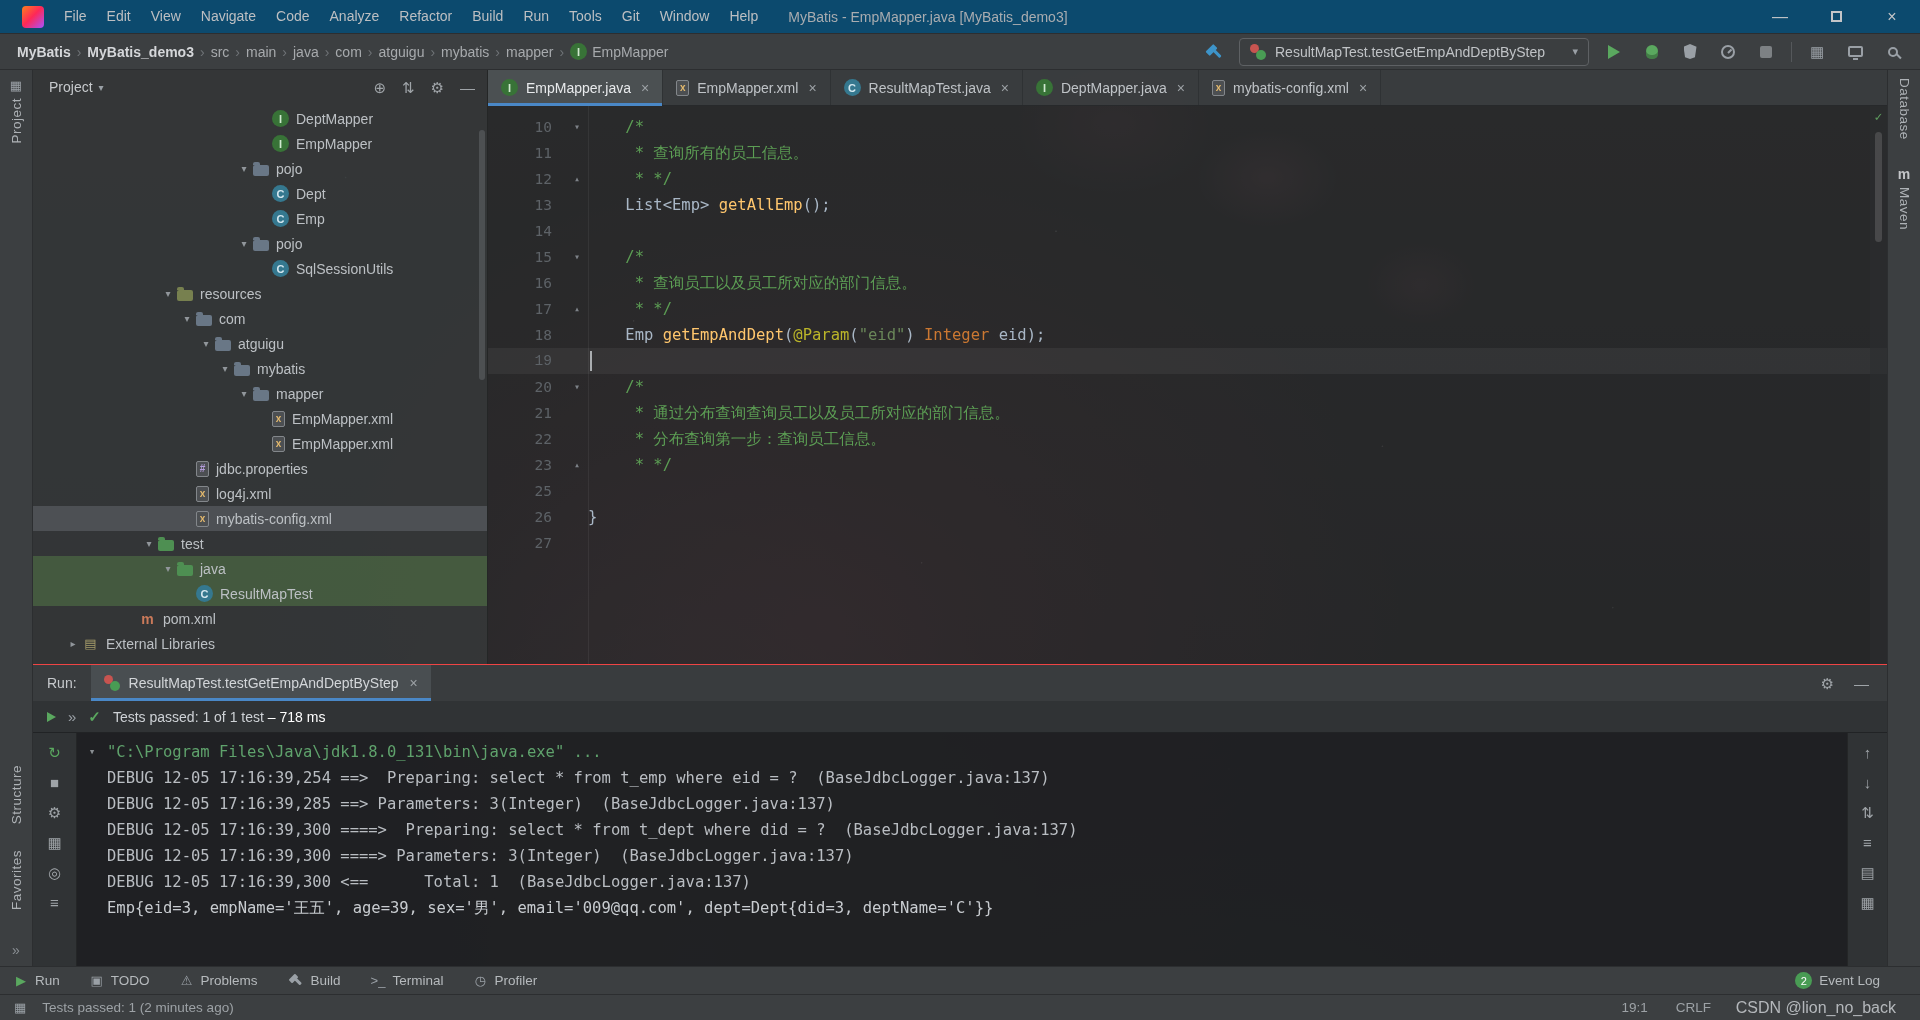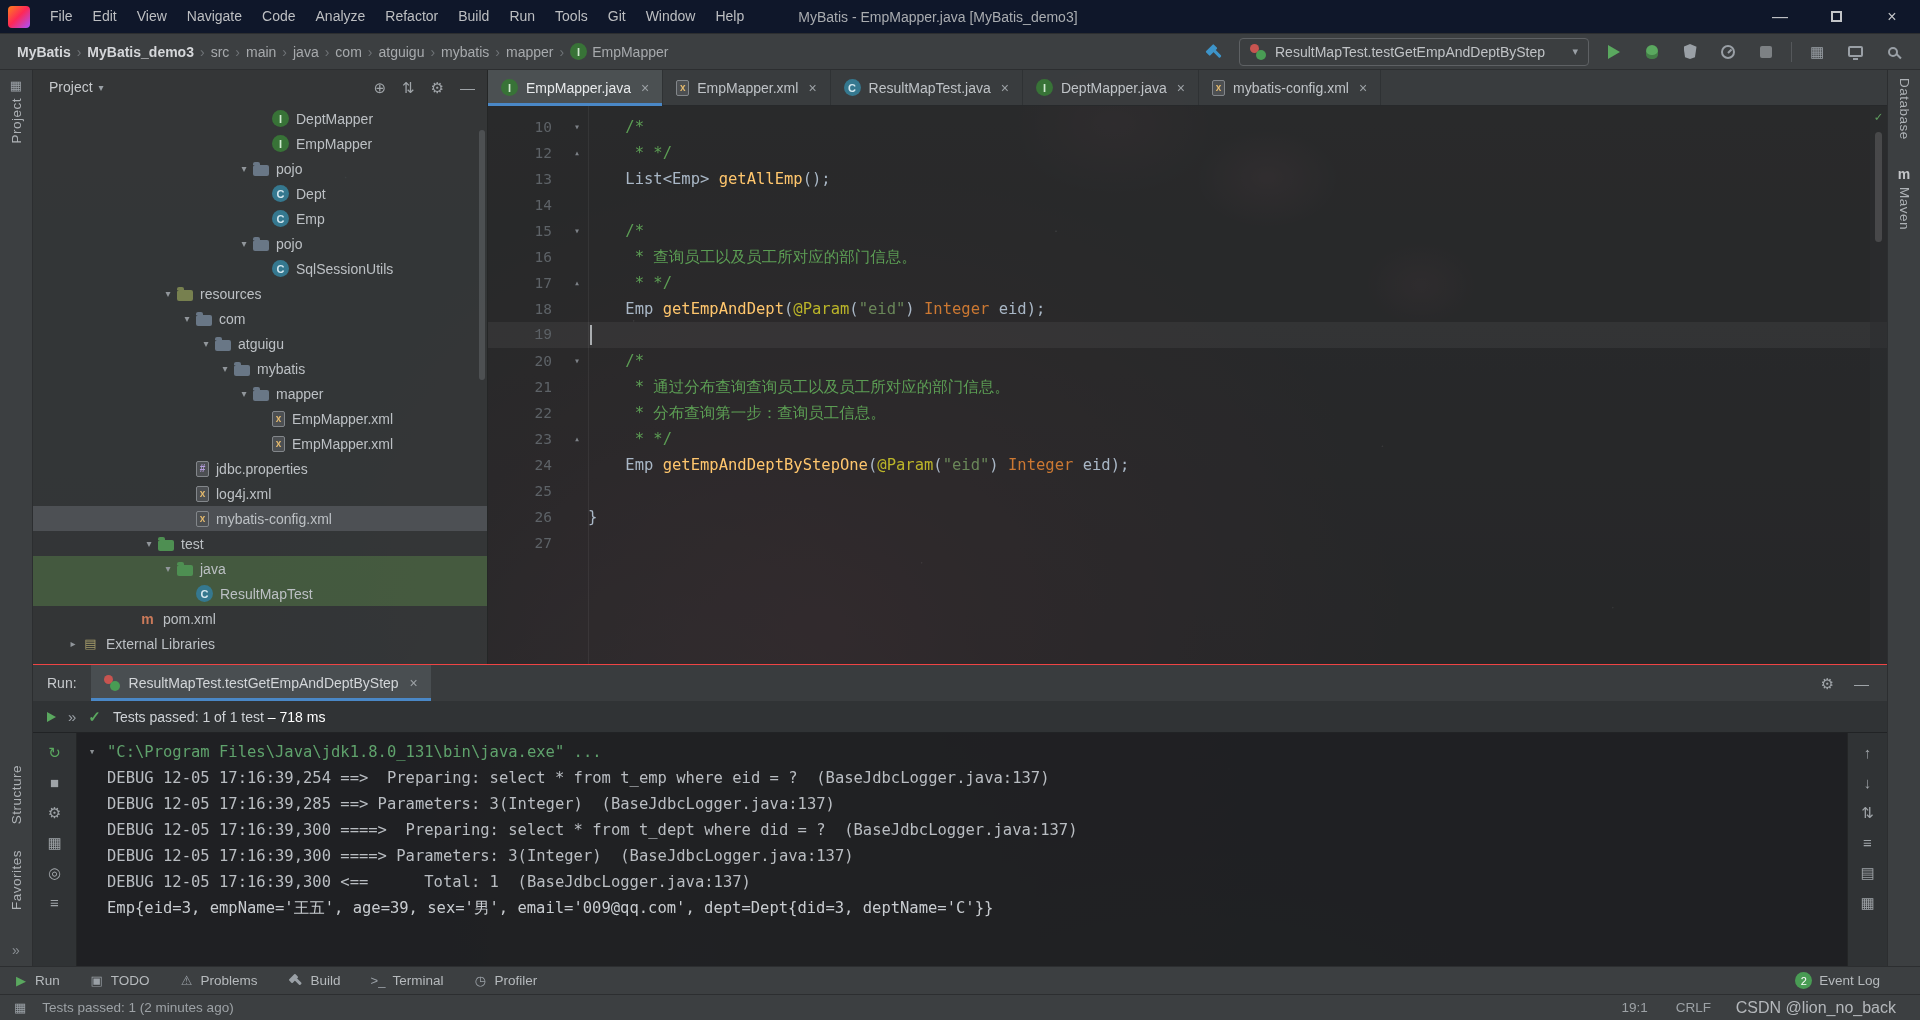--- a/index.html
+++ b/index.html
@@ -2,26 +2,26 @@
 <html><head>
 <meta charset="utf-8">
 <style>
   * { margin:0; padding:0; box-sizing:border-box; }
   html,body { background:#1e1f22; }
   body { font-family:"Liberation Sans", sans-serif; }
   .window { position:relative; width:1920px; height:1020px; overflow:hidden;
             background:#2b2b2b; color:#bbbec2; font-size:14px; display:flex; flex-direction:column; }
 
   
-  .titlebar { height:34px; background:#0f172a; display:flex; align-items:center; padding-left:8px; flex:none; border-bottom:1px solid #2c2e30;justify-content:center; }
+  .titlebar { height:34px; background:#0c4a6e; display:flex; align-items:center; padding-left:22px; flex:none; border-bottom:1px solid #2c2e30;justify-content:center; }
   .logo { width:22px; height:22px; border-radius:4px; margin-right:10px; flex:none;
           background:linear-gradient(135deg,#fc801d 0%,#fe2857 48%,#a852ff 100%); }
   .menus { display:flex; height:100%; align-items:center; }
   .menu-item { padding:0 10px; line-height:33px; color:#bdbfc2; cursor:default; }
-  .win-title { margin-left:44px; color:#a9acb0; white-space:nowrap; }
+  .win-title { margin-left:20px; color:#a9acb0; white-space:nowrap; }
   .win-controls { margin-left:auto; display:flex; height:100%; }
   .win-btn { width:56px; height:100%; display:flex; align-items:center; justify-content:center; color:#c3c5c8; font-size:16px; }
   .maxbox { width:11px; height:11px; border:2px solid #c3c5c8; display:inline-block; }
 
   
   .navbar { height:36px; background:#3c3f41; border-bottom:1px solid #2c2e30; display:flex; align-items:center; padding:0 14px; flex:none; }
   .crumbs { display:flex; align-items:center; white-space:nowrap; }
   .bc-item { display:inline-flex; align-items:center; gap:5px; color:#a7aaad; padding:2px 3px; }
   .bc-item.bold { font-weight:bold; color:#d5d7da; }
   .bc-sep { color:#6f7377; margin:0 3px; }
@@ -471,20 +471,25 @@
               </div>
             </div>
           <div class="editor-body">
             <div id="code">
                 <div class="code-row">
                   <span class="gutter-num">10</span>
                   <span class="fold">▾</span>
                   <span class="code-text"><span class="seg-d">    </span><span class="seg-c">/*</span></span>
                 </div>
                 <div class="code-row">
+                  <span class="gutter-num">11</span>
+                  <span class="fold"></span>
+                  <span class="code-text"><span class="seg-d">     </span><span class="seg-c">* 查询所有的员工信息。</span></span>
+                </div>
+                <div class="code-row">
                   <span class="gutter-num">12</span>
                   <span class="fold">▴</span>
                   <span class="code-text"><span class="seg-d">     </span><span class="seg-c">* */</span></span>
                 </div>
                 <div class="code-row">
                   <span class="gutter-num">13</span>
                   <span class="fold"></span>
                   <span class="code-text"><span class="seg-d">    List&lt;Emp&gt; </span><span class="seg-m">getAllEmp</span><span class="seg-d">();</span></span>
                 </div>
                 <div class="code-row">
@@ -529,25 +534,20 @@
                 </div>
                 <div class="code-row">
                   <span class="gutter-num">22</span>
                   <span class="fold"></span>
                   <span class="code-text"><span class="seg-d">     </span><span class="seg-c">* 分布查询第一步：查询员工信息。</span></span>
                 </div>
                 <div class="code-row">
                   <span class="gutter-num">23</span>
                   <span class="fold">▴</span>
                   <span class="code-text"><span class="seg-d">     </span><span class="seg-c">* */</span></span>
-                </div>
-                <div class="code-row">
-                  <span class="gutter-num">24</span>
-                  <span class="fold"></span>
-                  <span class="code-text"><span class="seg-d">    Emp </span><span class="seg-m">getEmpAndDeptByStepOne</span><span class="seg-d">(</span><span class="seg-a">@Param</span><span class="seg-d">(</span><span class="seg-s">"eid"</span><span class="seg-d">) </span><span class="seg-k">Integer</span><span class="seg-d"> eid);</span></span>
                 </div>
                 <div class="code-row">
                   <span class="gutter-num">25</span>
                   <span class="fold"></span>
                   <span class="code-text"></span>
                 </div>
                 <div class="code-row">
                   <span class="gutter-num">26</span>
                   <span class="fold"></span>
                   <span class="code-text"><span class="seg-d">}</span></span>

